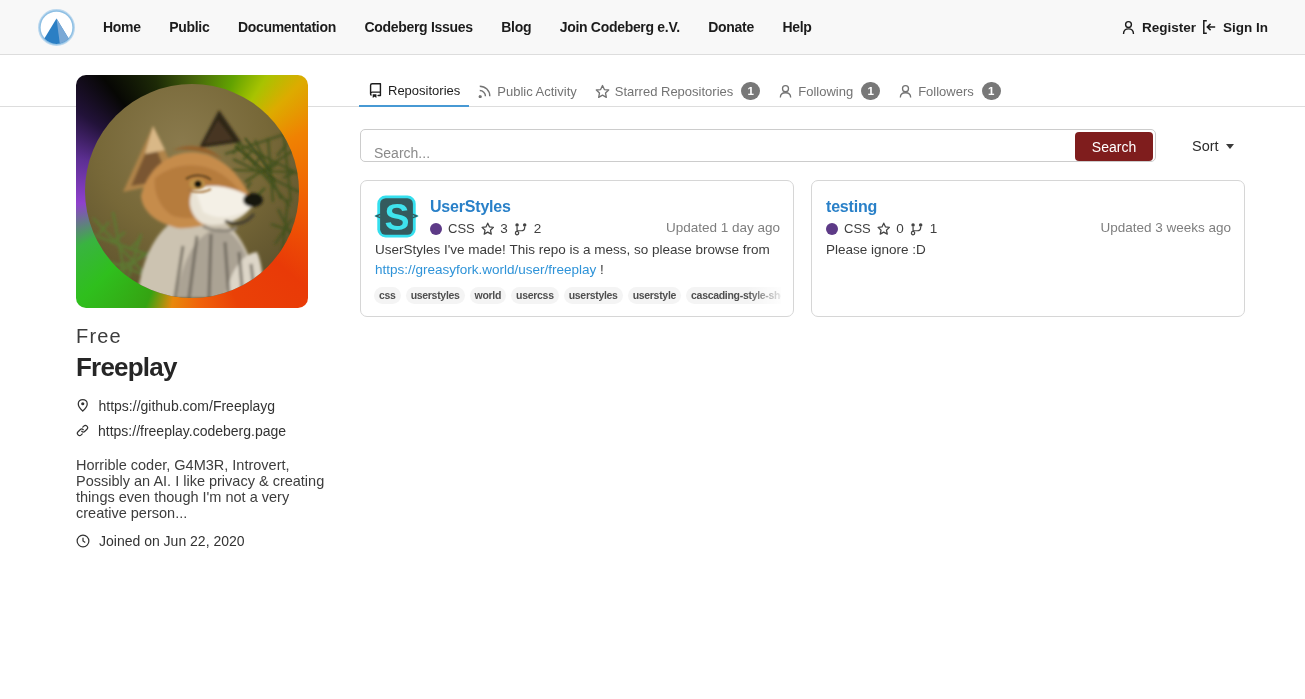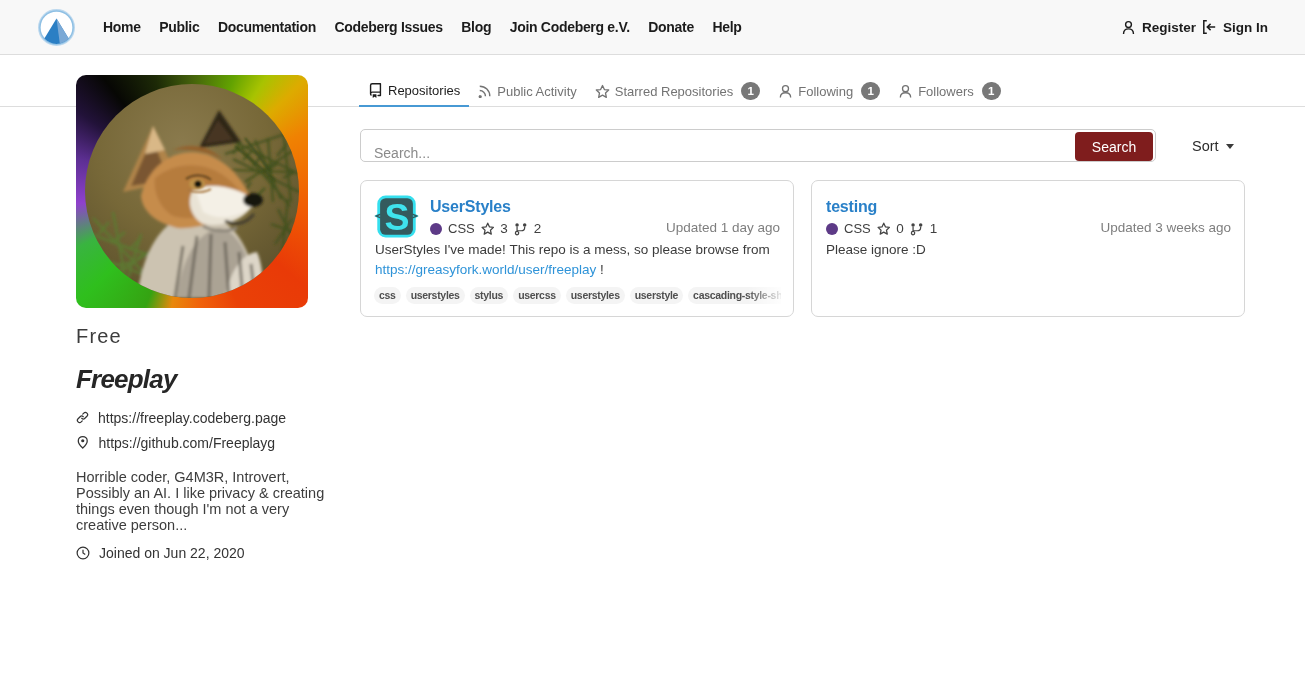--- a/index.html
+++ b/index.html
@@ -4,21 +4,21 @@
 <style>
 * { margin:0; padding:0; box-sizing:border-box; }
 html,body { width:1305px; height:699px; overflow:hidden; background:#fff;
   font-family:"Liberation Sans", sans-serif; color:#212121; }
 a { text-decoration:none; color:inherit; }
 
 
 .nav { position:absolute; left:0; top:0; width:1305px; height:55px;
   background:#f8f8f8; border-bottom:1px solid #dddddd; }
 .logo { position:absolute; left:38px; top:9px; width:37px; height:37px; }
-.navlinks { position:absolute; left:103px; top:0; height:54px; display:flex; align-items:center; }
+.navlinks { position:absolute; left:103px; top:0; height:54px; display:flex; align-items:center;gap:10px; }
 .navlinks a { font-size:14px; font-weight:700; color:#1c1c1c; margin-right:18.5px; letter-spacing:-0.3px; }
 .nav-right a { position:absolute; top:0; height:54px; font-size:13.5px; font-weight:700; color:#1c1c1c; display:flex; align-items:center; }
 .nav-right a.register { left:1121px; }
 .nav-right a.signin { left:1201px; }
 .nav-right svg { margin-right:6px; }
 
 
 .tabstrip { position:absolute; left:0; top:55px; width:1305px; height:52px;
   border-bottom:1px solid #dddddd; background:#fff;padding-left:27px; }
 .tabs { position:absolute; left:359px; bottom:-1px; display:flex; }
@@ -34,21 +34,21 @@
 .sidebar { position:absolute; left:76px; top:75px; width:250px; }
 .avatar { position:relative; width:232px; height:233px; border-radius:10px;
   background:conic-gradient(from 0deg,
     #44610b 0deg, #62a201 20deg, #a8c301 33deg, #ddab00 45deg, #f08202 62deg,
     #f05a03 100deg, #e93a07 130deg, #ea4107 158deg, #f0620a 176deg,
     #e8880c 190deg, #35a312 202deg, #2fbf1d 226deg, #39b440 244deg,
     #8f41cc 264deg, #5d2f93 286deg, #221239 305deg, #070704 322deg, #1d2a07 342deg, #44610b 360deg);
   overflow:hidden; }
 .avatar svg.fox { position:absolute; left:9px; top:9px; }
 .uname { margin-top:17px; font-size:20px; color:#3c3c3c; letter-spacing:1.2px; }
-.fullname { margin-top:16px; font-size:26px; font-weight:700; color:#262626; letter-spacing:-0.8px;font-style:italic; }
+.fullname { margin-top:4px; font-size:26px; font-weight:700; color:#262626; letter-spacing:-0.8px; }
 .prow { display:flex; align-items:center; margin-top:0; height:25px; font-size:14px; color:#333; }
 .prow svg { margin-right:9px; flex:0 0 auto; }
 .bio { margin-top:14px; font-size:14.5px; line-height:16px; color:#3d3d3d; white-space:nowrap; }
 .joined { margin-top:7px; }
 
 
 .main { position:absolute; left:360px; top:129px; width:886px; }
 .searchrow { display:flex; align-items:center; }
 .searchbox { width:796px; height:33px; border:1px solid #cccccc; border-radius:5px;
   background:#fff; display:flex; align-items:flex-end; position:relative; }
@@ -226,27 +226,27 @@
           <path d="M103 106 C110 109 120 109 126 105" stroke="#a87840" stroke-width="1.8" fill="none"></path>
 
           <path d="M150 62 L190 96 M160 54 L186 88" stroke="#3c4c1c" stroke-width="2" fill="none"></path>
         </g>
       </g>
     </svg>
   </div>
   <div class="uname">Free</div>
   <div class="fullname">Freeplay</div>
   <div style="height:10px"></div>
-  <div class="prow"><svg width="13" height="13" viewBox="0 0 16 16" fill="#333">
-        <path d="M7.775 3.275a.75.75 0 0 0 1.06 1.06l1.25-1.25a2 2 0 1 1 2.83 2.83l-2.5 2.5a2 2 0 0 1-2.83 0 .75.75 0 0 0-1.06 1.06 3.5 3.5 0 0 0 4.95 0l2.5-2.5a3.5 3.5 0 0 0-4.95-4.95l-1.25 1.25zm-4.69 9.64a2 2 0 0 1 0-2.83l2.5-2.5a2 2 0 0 1 2.83 0 .75.75 0 0 0 1.06-1.06 3.5 3.5 0 0 0-4.95 0l-2.5 2.5a3.5 3.5 0 0 0 4.95 4.95l1.25-1.25a.75.75 0 0 0-1.06-1.06l-1.25 1.25a2 2 0 0 1-2.83 0z"></path>
-      </svg>https://freeplay.codeberg.page</div>
   <div class="prow"><svg width="13.5" height="14.5" viewBox="0 0 16 16" fill="none" stroke="#333" stroke-width="1.5">
         <path d="M8 1.2 C5 1.2 2.7 3.5 2.7 6.4 C2.7 10 8 14.9 8 14.9 C8 14.9 13.3 10 13.3 6.4 C13.3 3.5 11 1.2 8 1.2 Z"></path>
         <circle cx="8" cy="6.2" r="1.9" fill="#333" stroke="none"></circle>
       </svg>https://github.com/Freeplayg</div>
+  <div class="prow"><svg width="13" height="13" viewBox="0 0 16 16" fill="#333">
+        <path d="M7.775 3.275a.75.75 0 0 0 1.06 1.06l1.25-1.25a2 2 0 1 1 2.83 2.83l-2.5 2.5a2 2 0 0 1-2.83 0 .75.75 0 0 0-1.06 1.06 3.5 3.5 0 0 0 4.95 0l2.5-2.5a3.5 3.5 0 0 0-4.95-4.95l-1.25 1.25zm-4.69 9.64a2 2 0 0 1 0-2.83l2.5-2.5a2 2 0 0 1 2.83 0 .75.75 0 0 0 1.06-1.06 3.5 3.5 0 0 0-4.95 0l-2.5 2.5a3.5 3.5 0 0 0 4.95 4.95l1.25-1.25a.75.75 0 0 0-1.06-1.06l-1.25 1.25a2 2 0 0 1-2.83 0z"></path>
+      </svg>https://freeplay.codeberg.page</div>
   <div class="bio">Horrible coder, G4M3R, Introvert,<br>Possibly an AI. I like privacy &amp; creating<br>things even though I'm not a very<br>creative person...</div>
   <div class="prow joined"><svg width="14" height="14" viewBox="0 0 16 16" fill="none" stroke="#333" stroke-width="1.4">
         <circle cx="8" cy="8" r="6.7"></circle>
         <path d="M8 4.2 V8 L10.6 9.8"></path>
       </svg>Joined on Jun 22, 2020</div>
 </div>
 
 <div class="main">
   <div class="searchrow">
     <div class="searchbox">
@@ -276,21 +276,21 @@
             <circle cx="12.2" cy="3.3" r="2" fill="#444444"></circle>
             <circle cx="3.5" cy="12.7" r="1.9" fill="none" stroke="#444444" stroke-width="1.4"></circle>
             <path d="M3.5 5.3 V10.8 M3.5 10 H8.2 C10.6 10 12.2 8.6 12.2 6.2 V5.3" fill="none" stroke="#444444" stroke-width="1.4"></path>
           </svg><span class="num">2</span>
       </div>
       <span class="updated">Updated 1 day ago</span>
       <div class="cdesc">UserStyles I've made! This repo is a mess, so please browse from<br><a>https://greasyfork.world/user/freeplay</a> !</div>
       <div class="tags">
         <span class="tag">css</span>
           <span class="tag">userstyles</span>
-          <span class="tag">stylus</span>
+          <span class="tag">world</span>
           <span class="tag">usercss</span>
           <span class="tag">userstyles</span>
           <span class="tag">userstyle</span>
           <span class="tag">cascading-style-sheet</span>
       </div>
       <div class="tagfade"></div>
     </div>
     <div class="card c2">
       <div class="ctitle">testing</div>
       <div class="cmeta">

